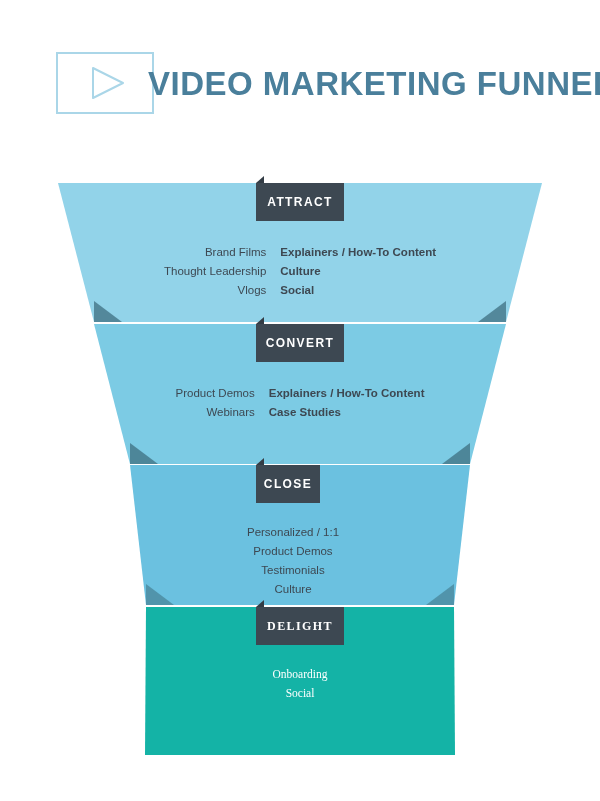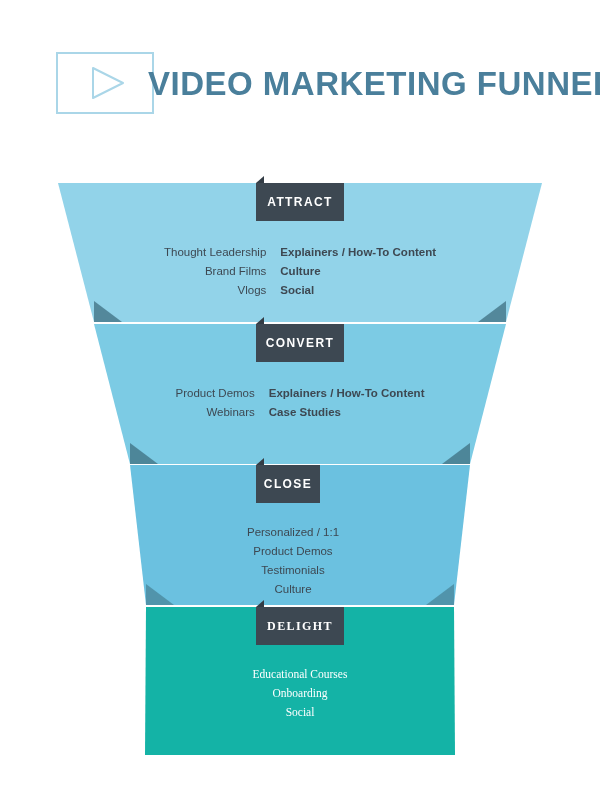--- a/index.html
+++ b/index.html
@@ -158,22 +158,22 @@
         <polygon points="94,139 122,139 94,118" fill="#3d6f80" opacity="0.75"></polygon>
         <polygon points="506,139 478,139 506,118" fill="#3d6f80" opacity="0.75"></polygon>
       </svg>
     </div>
     <div class="tab" style="left:256px; top:0px; width:88px;">
       <span class="tab-notch"></span>
       <span>ATTRACT</span>
     </div>
     <div class="content two-col" style="left:0px; top:60px; width:600px;">
       <div class="col-left">
+        <span class="item">Brand Films</span>
         <span class="item">Thought Leadership</span>
-        <span class="item">Brand Films</span>
         <span class="item">Vlogs</span>
       </div>
       <div class="col-right">
         <span class="item">Explainers / How-To Content</span>
         <span class="item">Culture</span>
         <span class="item">Social</span>
       </div>
     </div>
   </div>
 
@@ -225,19 +225,18 @@
     <div class="band-shape">
       <svg viewBox="0 0 600 148" preserveAspectRatio="none">
         <polygon points="146,0 454,0 455,148 145,148" fill="#14b3a6"></polygon>
       </svg>
     </div>
     <div class="tab" style="left:256px; top:0px; width:88px;">
       <span class="tab-notch"></span>
       <span>DELIGHT</span>
     </div>
     <div class="content one-col light" style="left:0px; top:58px; width:600px;">
-      <span class="item">Educational Courses</span>
       <span class="item">Onboarding</span>
       <span class="item">Social</span>
     </div>
   </div>
 
 </div>
 
 </body></html>

